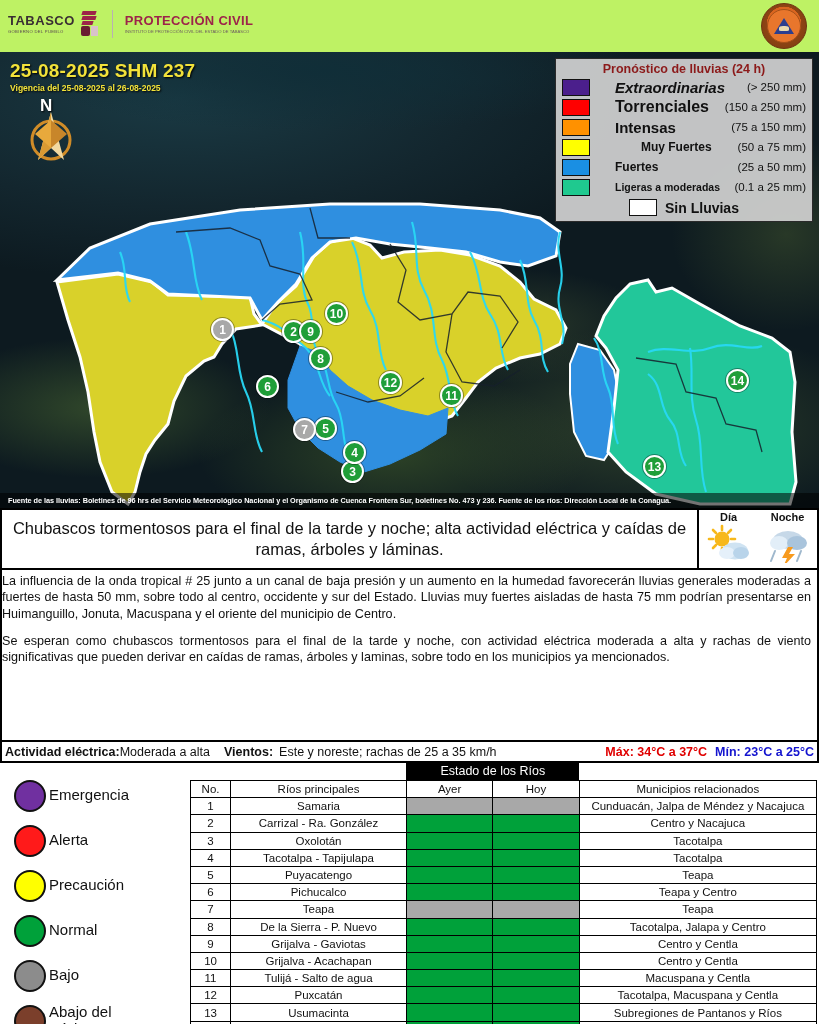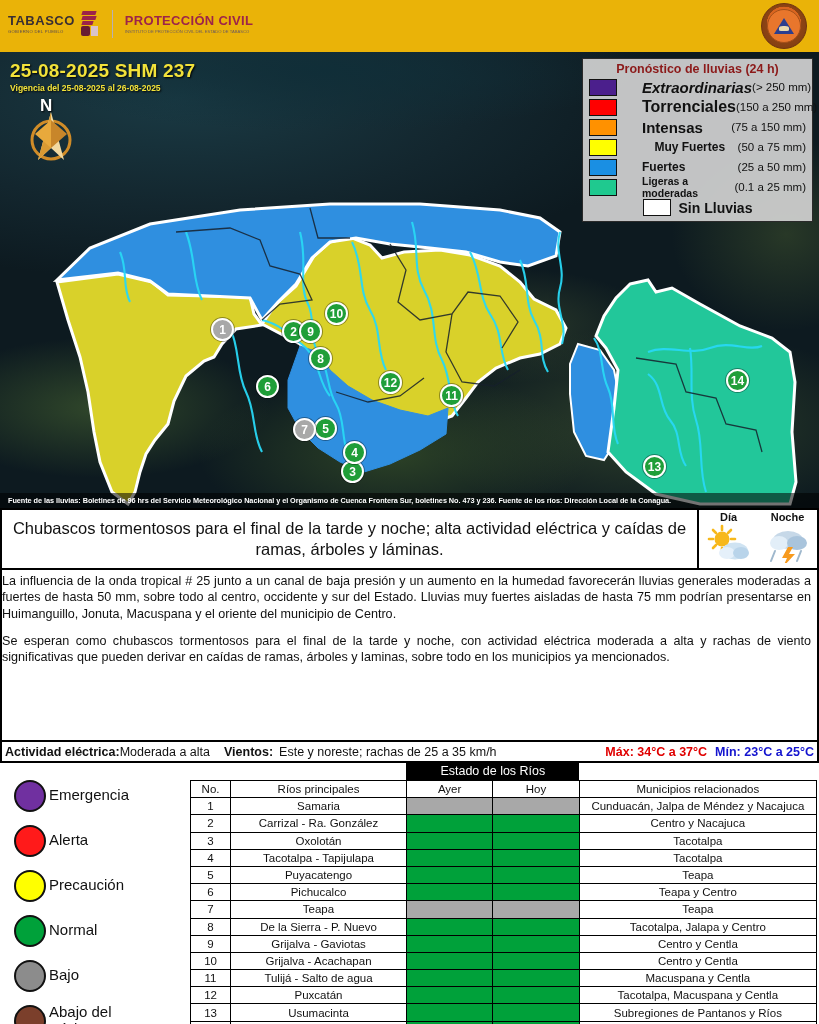--- a/index.html
+++ b/index.html
@@ -7,21 +7,21 @@
     width: 819px; height: 1024px;
     font-family: "Liberation Sans", sans-serif;
     background: #ffffff;
     overflow: hidden;
   }
 
   
   .header {
     position: relative;
     height: 52px;
-    background: #eab308;
+    background: #bef264;
     display: flex; align-items: center;
   }
   .logo-tabasco {
     position: absolute; left: 8px; top: 10px;
     display: flex; align-items: center; gap: 5px;
   }
   .logo-tab-text { display:flex; flex-direction:column; }
   .logo-tab-main {
     font-size: 13px; font-weight: bold; letter-spacing: .5px;
     color: #3a2f33; line-height: 1;
@@ -109,21 +109,21 @@
   .map-credit {
     position:absolute; left:0; bottom:0; width:100%;
     background: rgba(0,0,0,.55);
     color:#fff; font-size:7.3px; font-weight:bold;
     padding:3px 8px; white-space:nowrap; letter-spacing:-0.05px;
   }
 
   
   .legend {
     position:absolute; right:6px; top:6px;
-    width:231px;
+    width:258px;
     background: rgba(214,214,214,.90);
     border:1px solid #2a2a2a;
     padding:3px 6px 5px 6px;
   }
   .legend-title {
     text-align:center; color:#8c1a1a; font-weight:bold; font-size:12.5px; margin-bottom:1px;
   }
   .legend-row { display:flex; align-items:center; height:20px; }
   .legend-swatch {
     width:28px; height:17px; border:1px solid #111; flex:0 0 28px;

